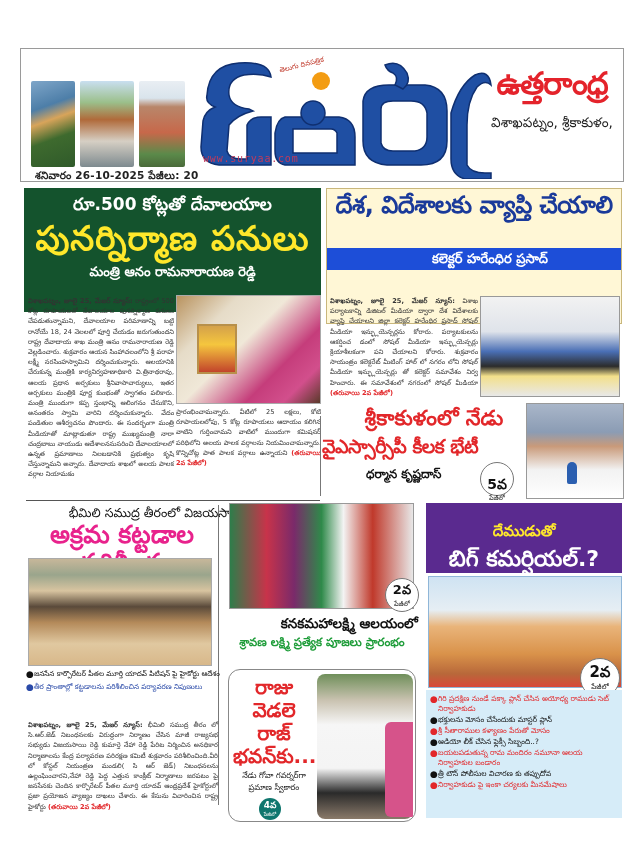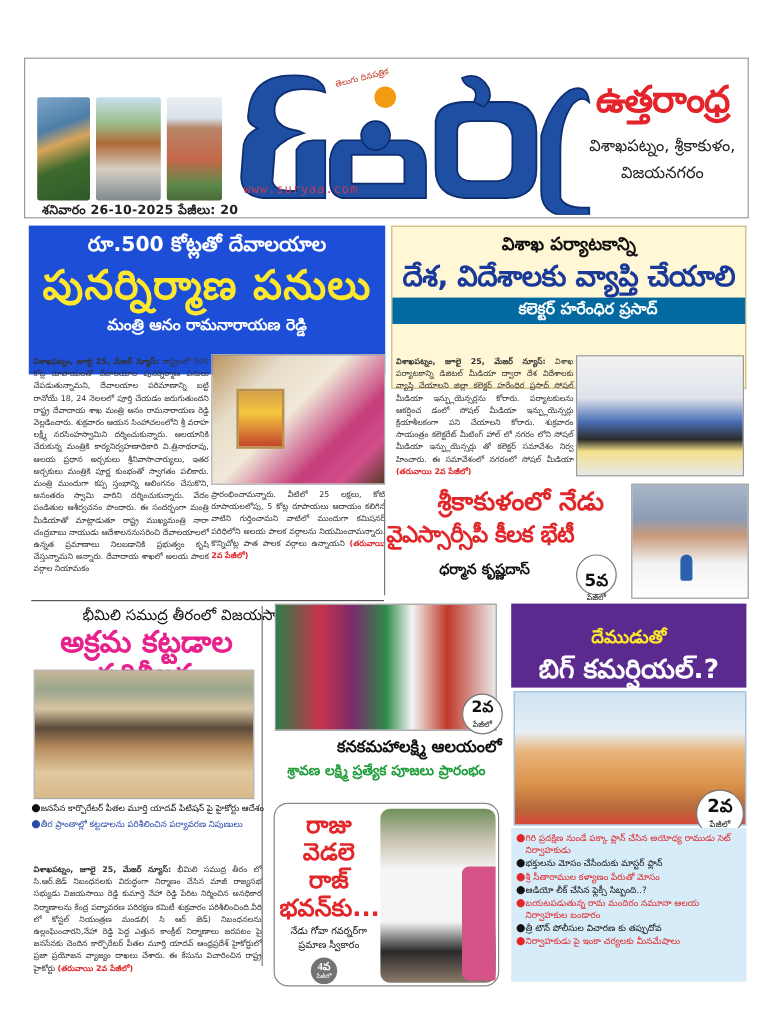--- a/index.html
+++ b/index.html
@@ -16,30 +16,30 @@
   .thumb3 { left: 118px; width: 46px; background: linear-gradient(180deg,#e9eef3 0%,#d9e4ec 20%,#b8866a 30%,#c7684a 60%,#5b8a4a 85%,#4a6a3a 100%); }
   .dateline { position: absolute; left: 14px; top: 120px; font-size: 10.5px; font-weight: bold; color: #222; letter-spacing: 0.2px; }
   .logo { position: absolute; left: 168px; top: 6px; width: 305px; height: 124px; }
   .logo-url { position: absolute; left: 182px; top: 104px; font-size: 10px; color: #c43a5a; letter-spacing: 0.8px; font-family: "DejaVu Sans Mono", monospace; }
   .tagline { position: absolute; left: 258px; top: 12px; font-size: 7px; color: #c0392b; transform: rotate(-14deg); }
   .edition { position: absolute; left: 458px; top: 14px; width: 146px; text-align: center; }
   .edition-title { font-size: 31px; font-weight: bold; color: #e4232b; line-height: 40px; letter-spacing: -1px; }
   .edition-sub { font-size: 13.5px; color: #222; line-height: 22px; margin-top: 8px; }
 
   
-  .red-box { left: 24px; top: 188px; width: 297px; height: 124px; background: #1d4ed8; text-align: center; color: #fff; }
+  .red-box { left: 24px; top: 188px; width: 297px; height: 124px; background: #14532d; text-align: center; color: #fff; }
   .red-line1 { font-size: 17px; line-height: 24px; margin-top: 4px; font-weight: bold; }
   .red-line2 { font-size: 34px; line-height: 44px; color: #ffe82b; font-weight: bold; letter-spacing: 1px; }
   .red-line3 { font-size: 13px; line-height: 24px; font-weight: bold; }
 
   
   .cream-box { left: 326px; top: 188px; width: 296px; height: 136px; background: #fff7d6; border: 1px solid #c9b77c; }
   .cream-line1 { text-align: center; font-size: 15px; font-weight: bold; color: #111; line-height: 22px; margin-top: 3px; }
   .cream-line2 { text-align: center; font-size: 24px; font-weight: bold; color: #1a3a9a; line-height: 32px; letter-spacing: -0.5px; }
-  .pink-strip { position: absolute; left: 0; top: 59px; width: 294px; height: 22px; background: #0369a1; color: #fff; text-align: center; font-size: 13px; font-weight: bold; line-height: 22px; padding-left: 32px; }
+  .pink-strip { position: absolute; left: 0; top: 59px; width: 294px; height: 22px; background: #1d4ed8; color: #fff; text-align: center; font-size: 13px; font-weight: bold; line-height: 22px; padding-left: 32px; }
 
   
   .copy { font-size: 6.6px; line-height: 10.2px; color: #333; text-align: justify; }
   .copy .lead { font-weight: bold; }
   .cont { color: #e2272a; font-weight: bold; }
 
   .story1-text { left: 28px; top: 296px; width: 146px; }
   .photo1 { left: 176px; top: 295px; width: 145px; height: 109px; background: linear-gradient(135deg,#b9935f 0%,#e6dcc8 25%,#f0e8d8 45%,#c53d7b 70%,#d24f8c 85%,#5a3a2a 100%); border: 1px solid #aaa; }
   .photo1-frame { position:absolute; left: 20px; top: 78px; width: 40px; height: 50px; background: linear-gradient(180deg,#d4a14a,#f5c63e 40%,#c2442b); border: 2px solid #b8904a; transform: translateY(-50px); }
   .story1-cont { left: 176px; top: 407px; width: 145px; }
@@ -82,21 +82,21 @@
   .badge-2a { left: 385px; top: 578px; width: 34px; height: 34px; background: #fff; }
   .badge-2a .num { font-size: 13px; line-height: 18px; margin-top: 2px; }
   .badge-2a .lbl { font-size: 6.5px; line-height: 10px; }
   .km-head1 { left: 226px; top: 612px; width: 192px; text-align: right; font-size: 13.5px; font-weight: bold; color: #111; line-height: 22px; }
   .km-head2 { left: 226px; top: 632px; width: 192px; text-align: center; font-size: 11.5px; font-weight: bold; color: #1f9d3a; line-height: 20px; }
 
   
   .raju-box { left: 228px; top: 669px; width: 188px; height: 153px; border: 1px solid #888; border-radius: 12px; background: #fff; overflow: hidden; }
   .raju-head { position:absolute; left: 4px; top: 6px; width: 82px; text-align: center; font-size: 20px; font-weight: bold; color: #e2272a; line-height: 23px; }
   .raju-sub { position:absolute; left: 2px; top: 100px; width: 86px; text-align: center; font-size: 8px; color: #111; line-height: 12px; }
-  .badge-4 { left: 30px; top: 128px; width: 22px; height: 22px; background: #737373; border: none; color: #fff; font-family: Liberation Serif, serif; }
+  .badge-4 { left: 30px; top: 128px; width: 22px; height: 22px; background: #0f766e; border: none; color: #fff; }
   .badge-4 .num { font-size: 9px; line-height: 11px; margin-top: 2px; color: #fff; }
   .badge-4 .lbl { font-size: 5px; line-height: 7px; color: #fff; }
   .photo6 { position:absolute; left: 88px; top: 4px; width: 96px; height: 145px; background: linear-gradient(180deg,#6f8f5a 0%,#c9c2b0 18%,#f6f6f6 35%,#f4f4f4 65%,#2a2a2a 82%,#8a7a6a 100%); border-radius: 8px; }
   .photo6-pink { position:absolute; right: 0; top: 48px; width: 28px; height: 95px; background: #d6538a; border-radius: 6px 0 0 6px; }
 
   
   .purple-box { left: 426px; top: 503px; width: 196px; height: 70px; background: #5a2a8f; text-align: center; }
   .purple-line1 { font-size: 15px; font-weight: bold; color: #ffe82b; line-height: 24px; margin-top: 16px; }
   .purple-line2 { font-size: 22px; font-weight: bold; color: #fff; line-height: 32px; }
   .photo7 { left: 428px; top: 576px; width: 194px; height: 112px; background: linear-gradient(180deg,#cfe3f2 0%,#e6eef4 30%,#e9b47a 45%,#d9924a 70%,#b8683a 88%,#d8483a 100%); border: 1px solid #8fb6d8; }
@@ -127,41 +127,39 @@
       <path d="M262 58 Q270 30 286 20 Q300 14 302 30 Q296 24 288 32 Q278 46 278 70 L278 110 Q282 118 296 118 L302 118 L302 124 L276 124 Q262 120 262 104 Z"></path>
     </g>
     <circle cx="132" cy="26" r="9" fill="#f39c12" stroke="none"></circle>
   </svg>
   <div class="tagline">తెలుగు దినపత్రిక</div>
   <div class="logo-url">www.suryaa.com</div>
 
   <div class="edition">
     <div class="edition-title">ఉత్తరాంధ్ర</div>
     <div class="edition-sub">విశాఖపట్నం, శ్రీకాకుళం,</div>
-    <div class="edition-sub" style="margin-top:0">విజయనగరం</div>
   </div>
 </div>
 
 <div class="abs red-box">
   <div class="red-line1">రూ.500 కోట్లతో దేవాలయాల</div>
   <div class="red-line2">పునర్నిర్మాణ పనులు</div>
   <div class="red-line3">మంత్రి ఆనం రామనారాయణ రెడ్డి</div>
 </div>
 <div class="abs copy story1-text">
   <span class="lead">విశాఖపట్నం, జూలై 25, మేజర్ న్యూస్:</span><span> రాష్ట్రంలో 500 కోట్ల రూపాయలతో దేవాలయాల పునర్నిర్మాణ పనులు చేపడుతున్నామని, దేవాలయాల పరిమాణాన్ని బట్టి రానోయే 18, 24 నెలలలో పూర్తి చేయడం జరుగుతుందని రాష్ట్ర దేవాదాయ శాఖ మంత్రి ఆనం రామనారాయణ రెడ్డి వెల్లడించారు. శుక్రవారం ఆయన సింహాచలంలోని శ్రీ వరాహ లక్ష్మీ నరసింహస్వామిని దర్శించుకున్నారు. ఆలయానికి చేరుకున్న మంత్రికి కార్యనిర్వహణాధికారి వి.త్రినాథరావు, ఆలయ ప్రధాన అర్చకులు శ్రీనివాసాచార్యులు, ఇతర అర్చకులు మంత్రికి పూర్ణ కుంభంతో స్వాగతం పలికారు. మంత్రి ముందుగా కప్ప స్తంభాన్ని ఆలింగనం చేసుకొని, అనంతరం స్వామి వారిని దర్శించుకున్నారు. వేదం పండితుల ఆశీర్వచనం పొందారు. ఈ సందర్భంగా మంత్రి మీడియాతో మాట్లాడుతూ రాష్ట్ర ముఖ్యమంత్రి నారా చంద్రబాబు నాయుడు ఆదేశాలననుసరించి దేవాలయాలలో ఉన్నత ప్రమాణాలు నిలబడానికి ప్రభుత్వం కృషి చేస్తున్నామని అన్నారు. దేవాదాయ శాఖలో అలయ పాలక వర్గాల నియామకం</span>
 </div>
 <div class="abs photo1">
   <div class="photo1-frame"></div>
 </div>
 <div class="abs copy story1-cont">
   <span>ప్రారంభించామన్నారు. వీటిలో 25 లక్షలు, కోటి రూపాయలలోపు, 5 కోట్ల రూపాయలు ఆదాయం కలిగిన వాటిని గుర్తించామని వాటిలో ముందుగా కమిషనర్ పరిధిలోని అలయ పాలక వర్గాలను నియమించామన్నారు. కొన్నిచోట్ల పాత పాలక వర్గాలు ఉన్నాయని </span><span class="cont">(తరువాయి 2వ పేజీలో)</span>
 </div>
 
 <div class="abs cream-box">
-  <div class="cream-line1">విశాఖ పర్యాటకాన్ని</div>
   <div class="cream-line2">దేశ, విదేశాలకు వ్యాప్తి చేయాలి</div>
   <div class="pink-strip">కలెక్టర్  హరేంధిర ప్రసాద్</div>
 </div>
 <div class="abs copy story2-text">
   <span class="lead">విశాఖపట్నం, జూలై 25, మేజర్ న్యూస్:</span><span> విశాఖ పర్యాటకాన్ని డిజిటల్ మీడియా ద్వారా దేశ విదేశాలకు వ్యాప్తి చేయాలని జిల్లా కలెక్టర్ హరేంధిర ప్రసాద్ సోషల్ మీడియా ఇన్ఫ్లుయెన్సర్లను కోరారు. పర్యాటకులను ఆకర్షించ డంలో సోషల్ మీడియా ఇన్ఫ్లుయెన్సర్లు క్రియాశీలకంగా పని చేయాలని కోరారు. శుక్రవారం సాయంత్రం కలెక్టరేట్ మీటింగ్ హాల్ లో నగరం లోని సోషల్ మీడియా ఇన్ఫ్లుయెన్సర్లు తో కలెక్టర్ సమావేశం నిర్వ హించారు. ఈ సమావేశంలో నగరంలో సోషల్ మీడియా </span><span class="cont">(తరువాయి 2వ పేజీలో)</span>
 </div>
 <div class="abs photo2"></div>
 
 <div class="abs divider-v1"></div>
 <div class="abs ys-head1">శ్రీకాకుళంలో నేడు</div>

